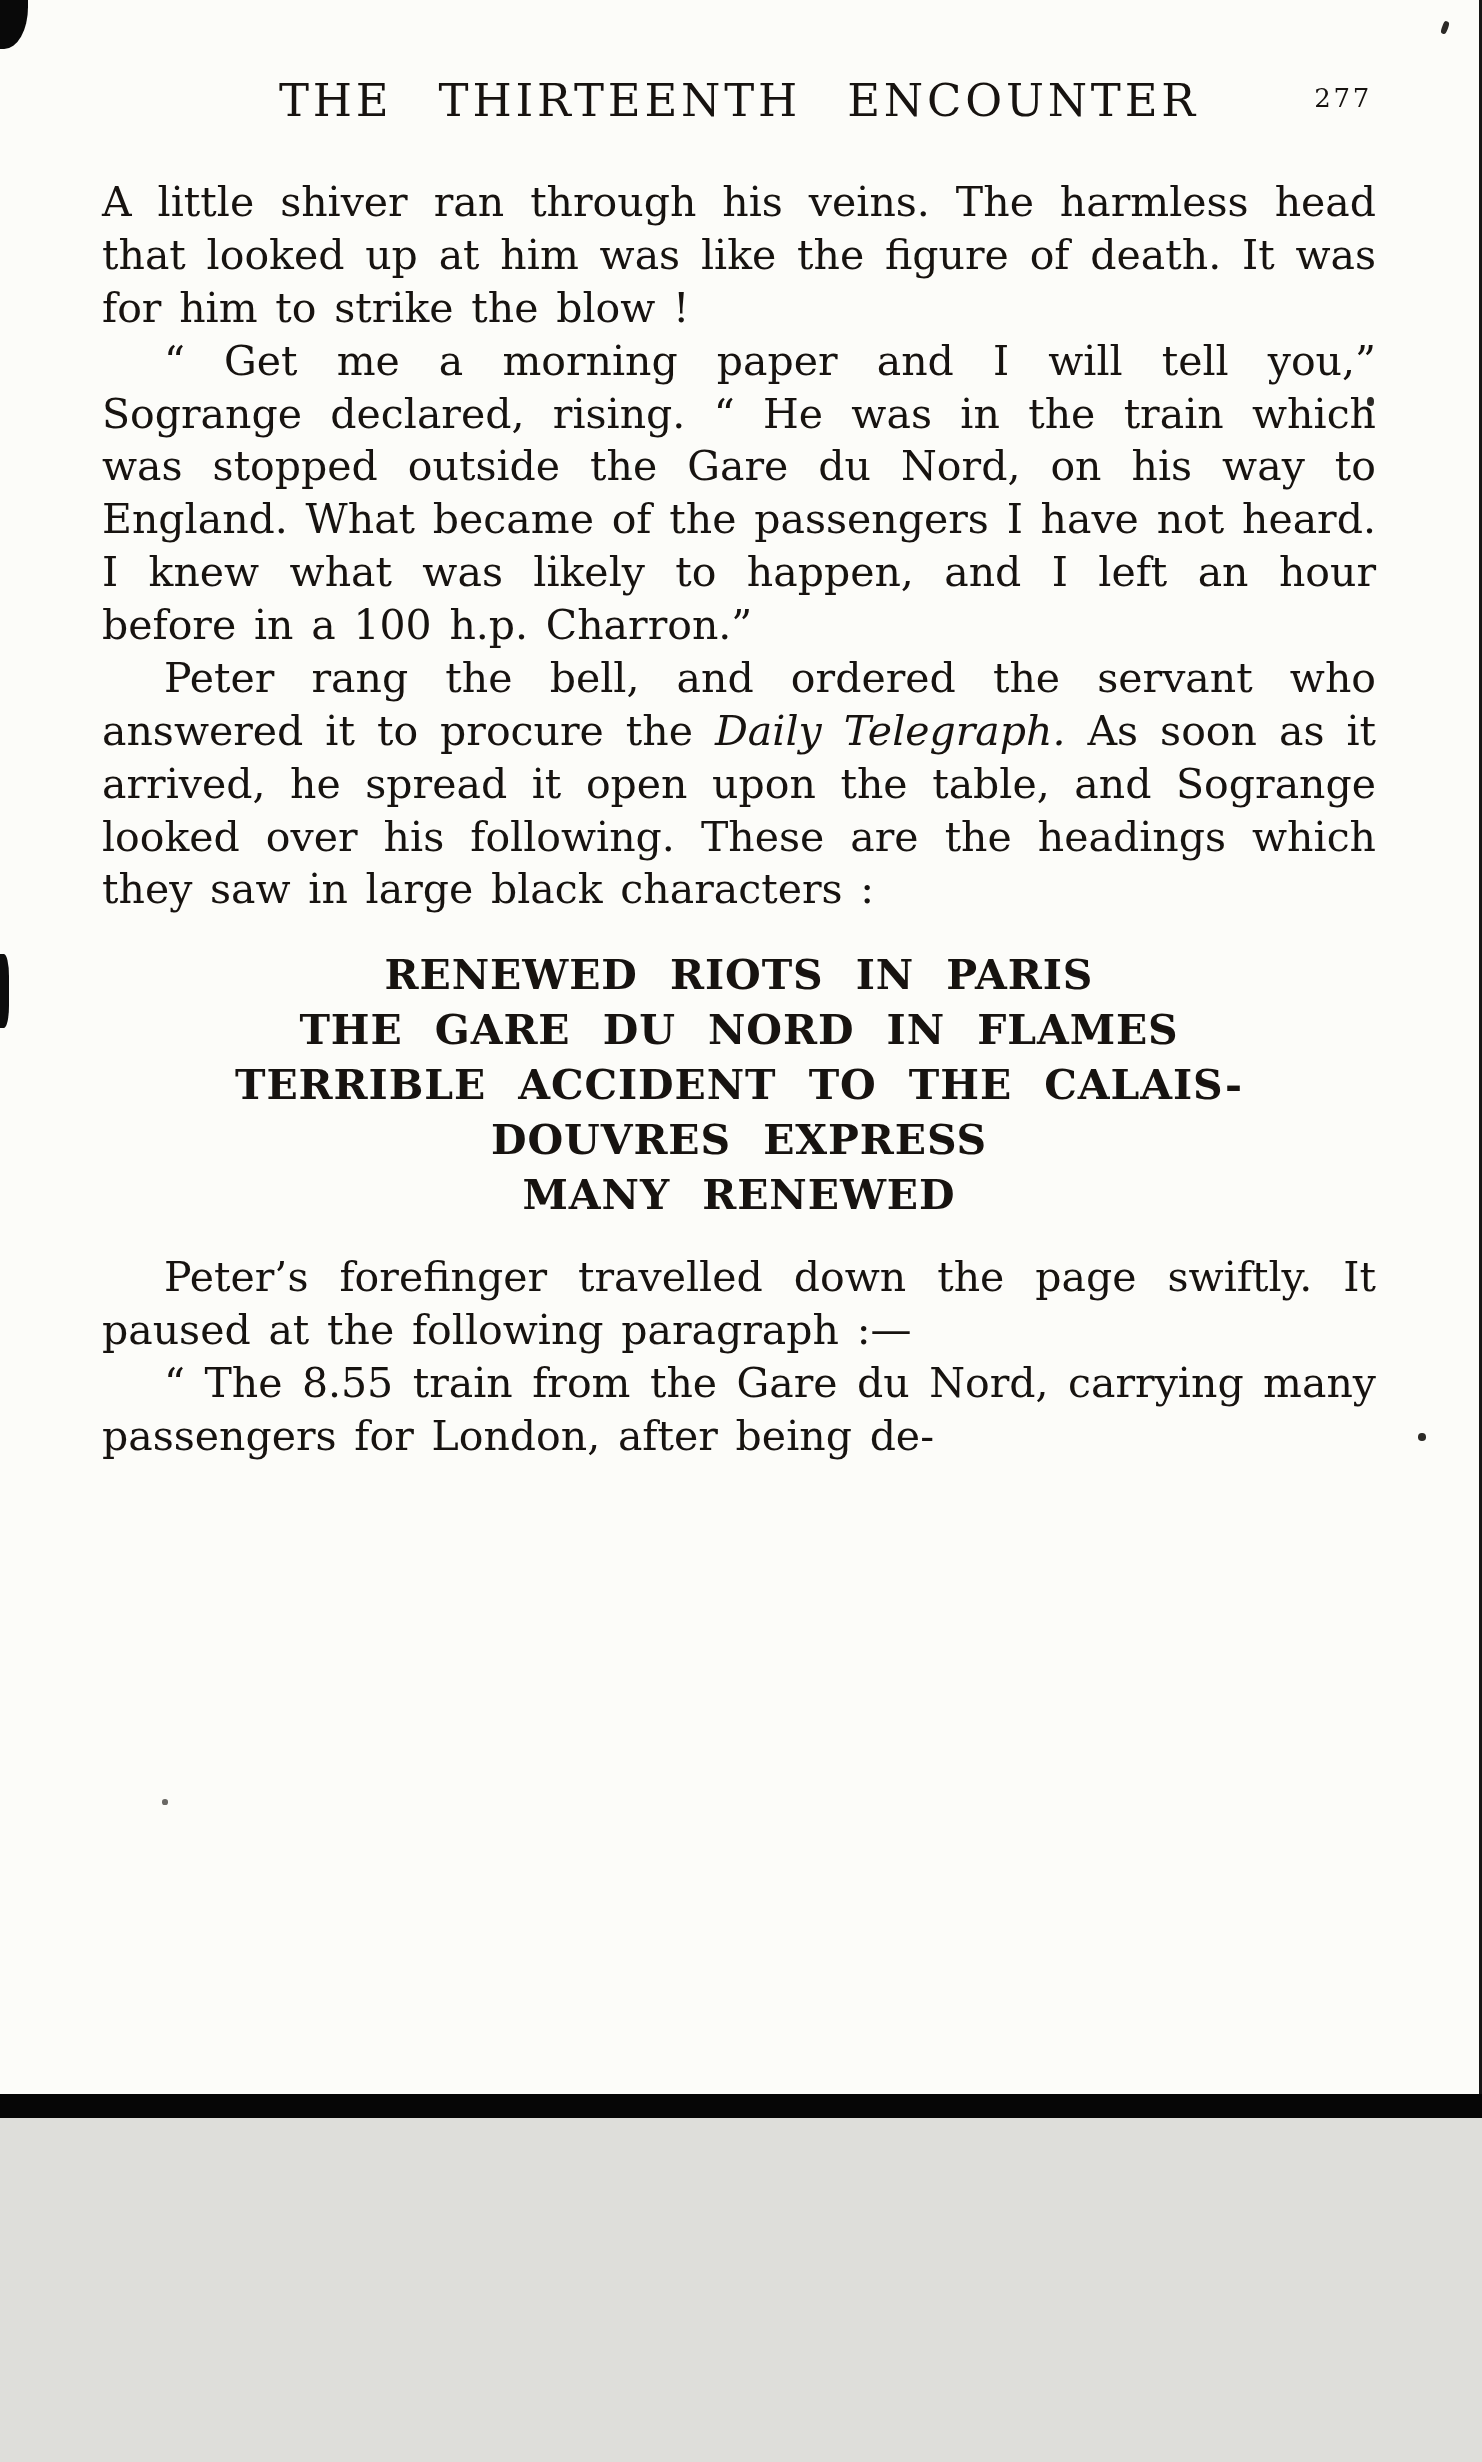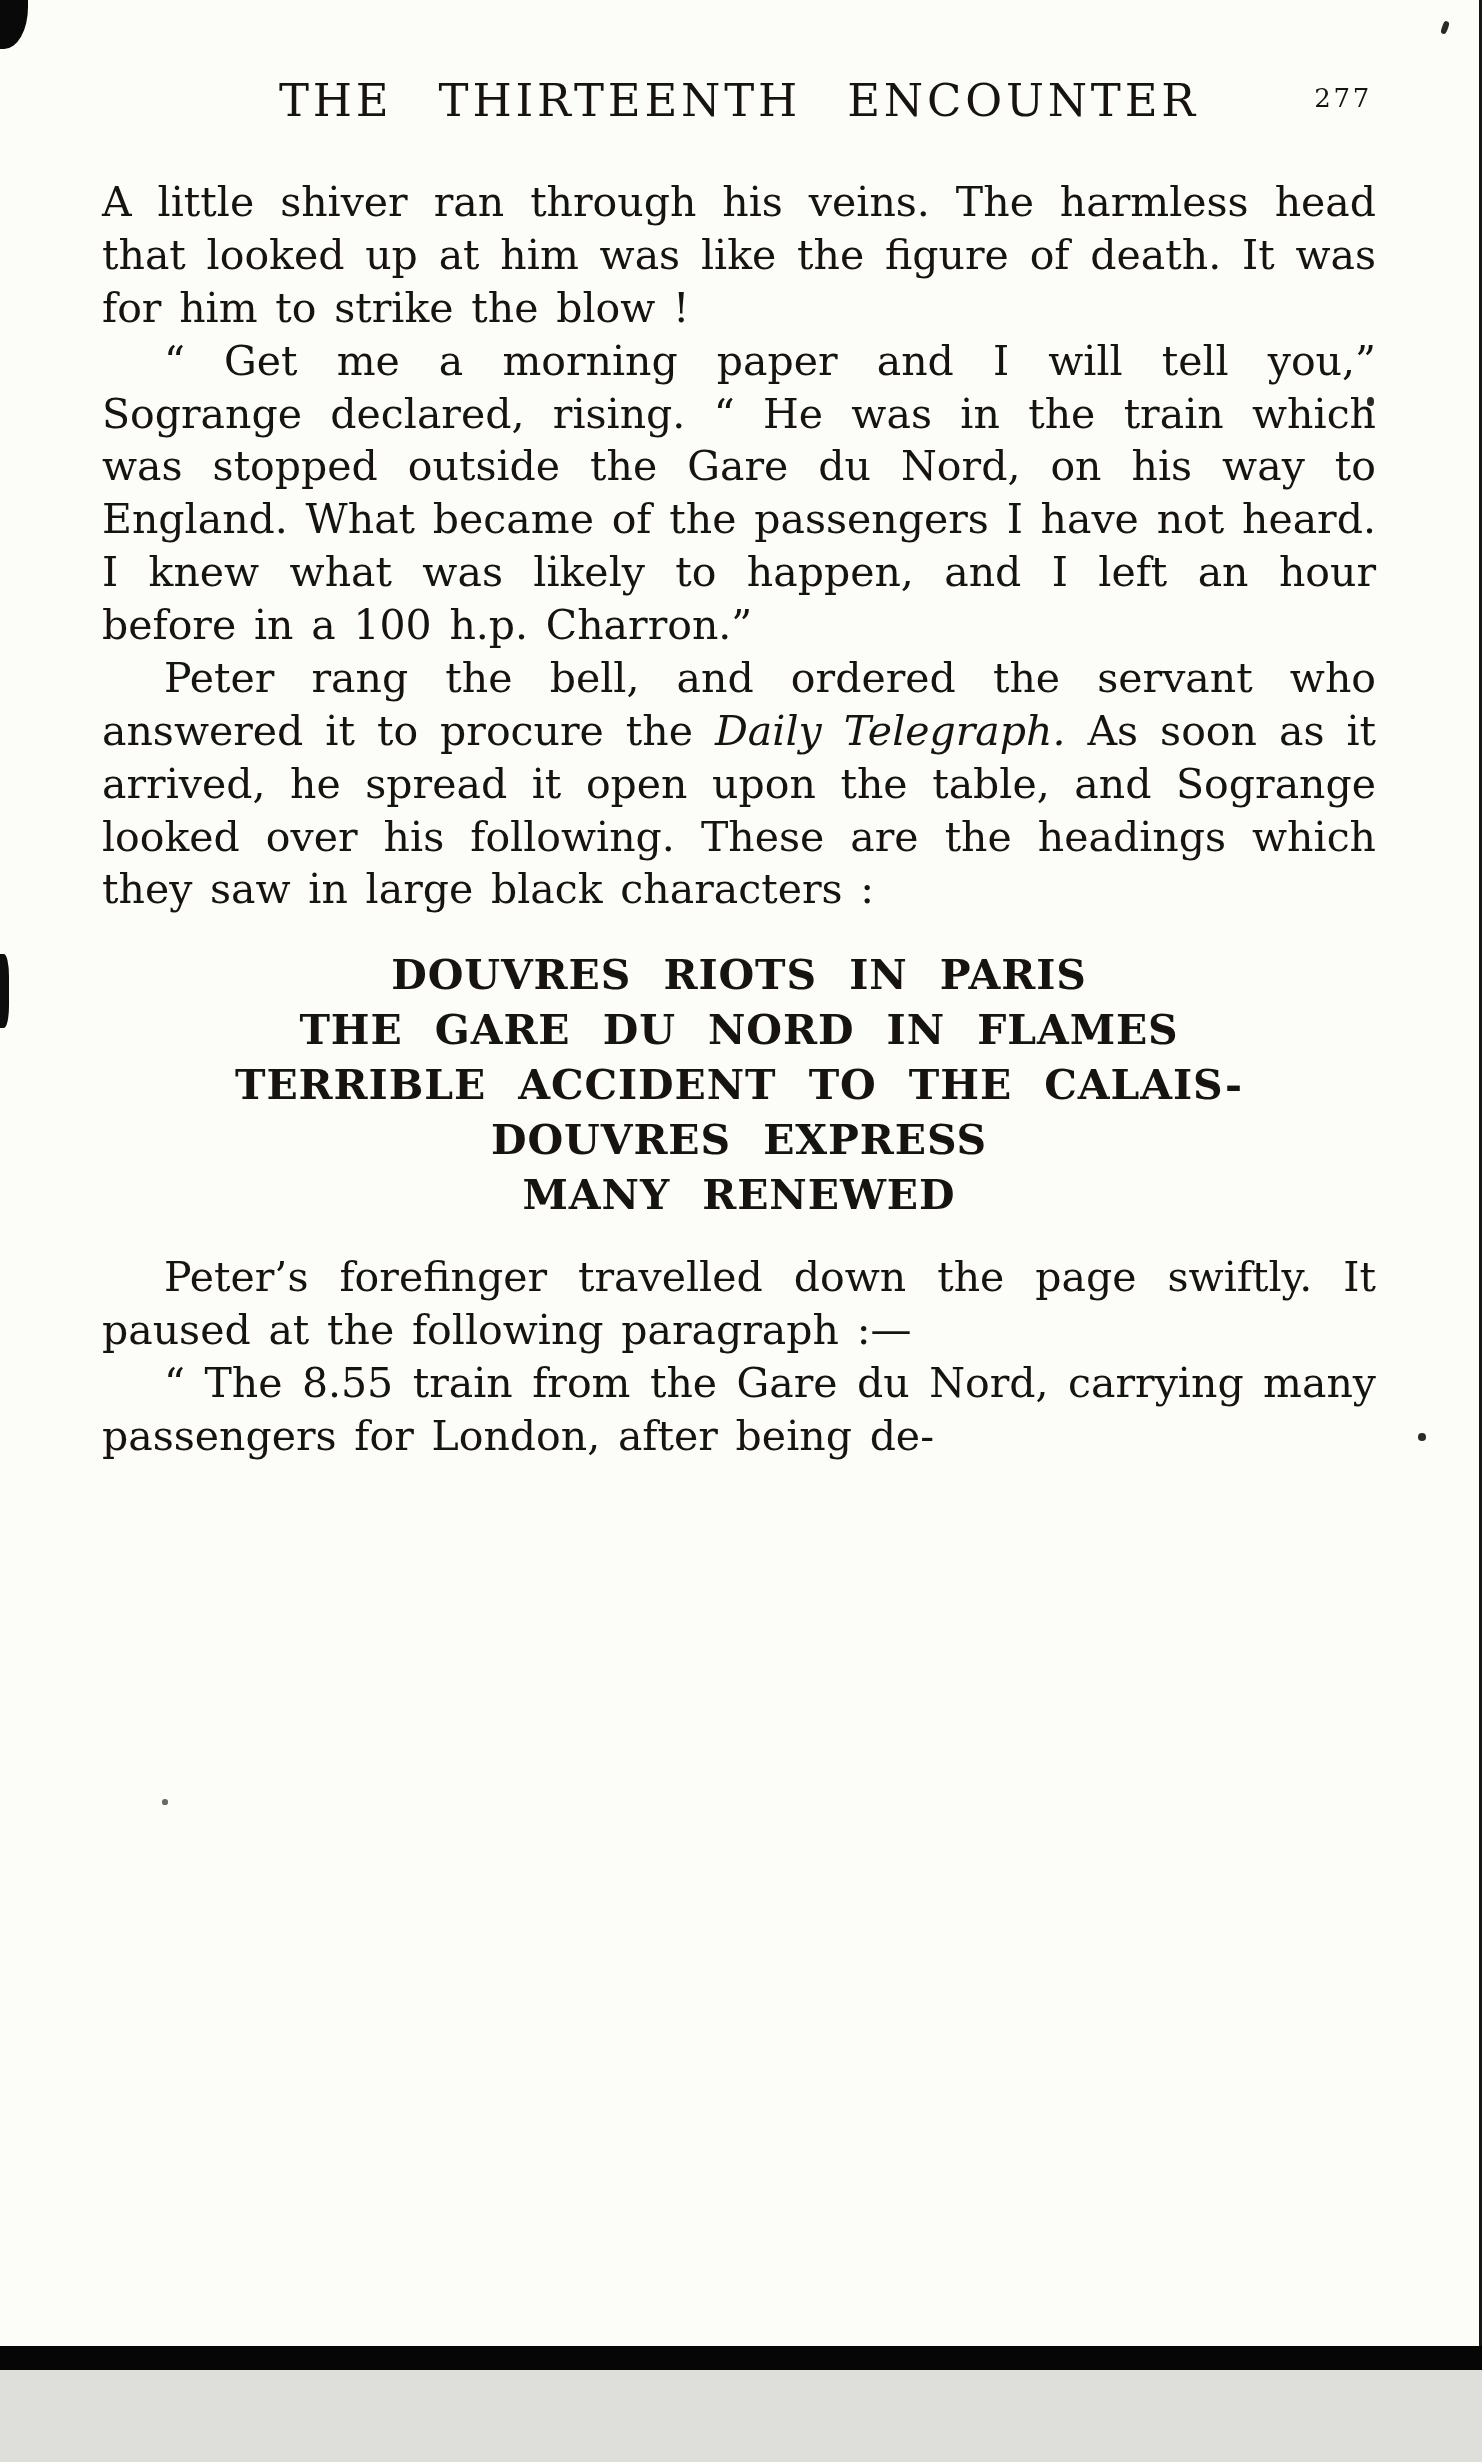--- a/index.html
+++ b/index.html
@@ -3,21 +3,21 @@
 <meta charset="utf-8">
 <style>
   html, body {
     margin: 0;
     padding: 0;
     background: #dededa;
   }
   .scan {
     position: relative;
     width: 1482px;
-    height: 2370px;
+    height: 2118px;
     margin: 0 auto;
     background: #fcfcf9;
     overflow: hidden;
     color: #171310;
     font-family: "DejaVu Serif", "Liberation Serif", serif;
   }
   .column {
     position: absolute;
     left: 102px;
     right: 106px;
@@ -112,21 +112,21 @@
     <header class="page-header">
       <span class="running-title">THE THIRTEENTH ENCOUNTER</span>
       <span class="page-number">277</span>
     </header>
 
     <main id="content">
         <p class="para"><span>A little shiver ran through his veins. The harmless head that looked up at him was like the figure of death. It was for him to strike the blow !</span></p>
         <p class="para indent"><span>“ Get me a morning paper and I will tell you,” Sogrange declared, rising. “ He was in the train which was stopped outside the Gare du Nord, on his way to England. What became of the passengers I have not heard. I knew what was likely to happen, and I left an hour before in a 100 h.p. Charron.”</span></p>
         <p class="para indent"><span>Peter rang the bell, and ordered the servant who answered it to procure the </span><em>Daily Telegraph.</em><span> As soon as it arrived, he spread it open upon the table, and Sogrange looked over his following. These are the headings which they saw in large black characters :</span></p>
         <div class="headlines">
-          <div class="headline">DOUVRES RIOTS IN PARIS</div>
+          <div class="headline">RENEWED RIOTS IN PARIS</div>
           <div class="headline">THE GARE DU NORD IN FLAMES</div>
           <div class="headline">TERRIBLE ACCIDENT TO THE CALAIS-</div>
           <div class="headline">DOUVRES EXPRESS</div>
           <div class="headline">MANY RENEWED</div>
         </div>
         <p class="para indent"><span>Peter’s forefinger travelled down the page swiftly. It paused at the following paragraph :—</span></p>
         <p class="para indent"><span>“ The 8.55 train from the Gare du Nord, carrying many passengers for London, after being de-</span></p>
       </main>
   </div>
 

